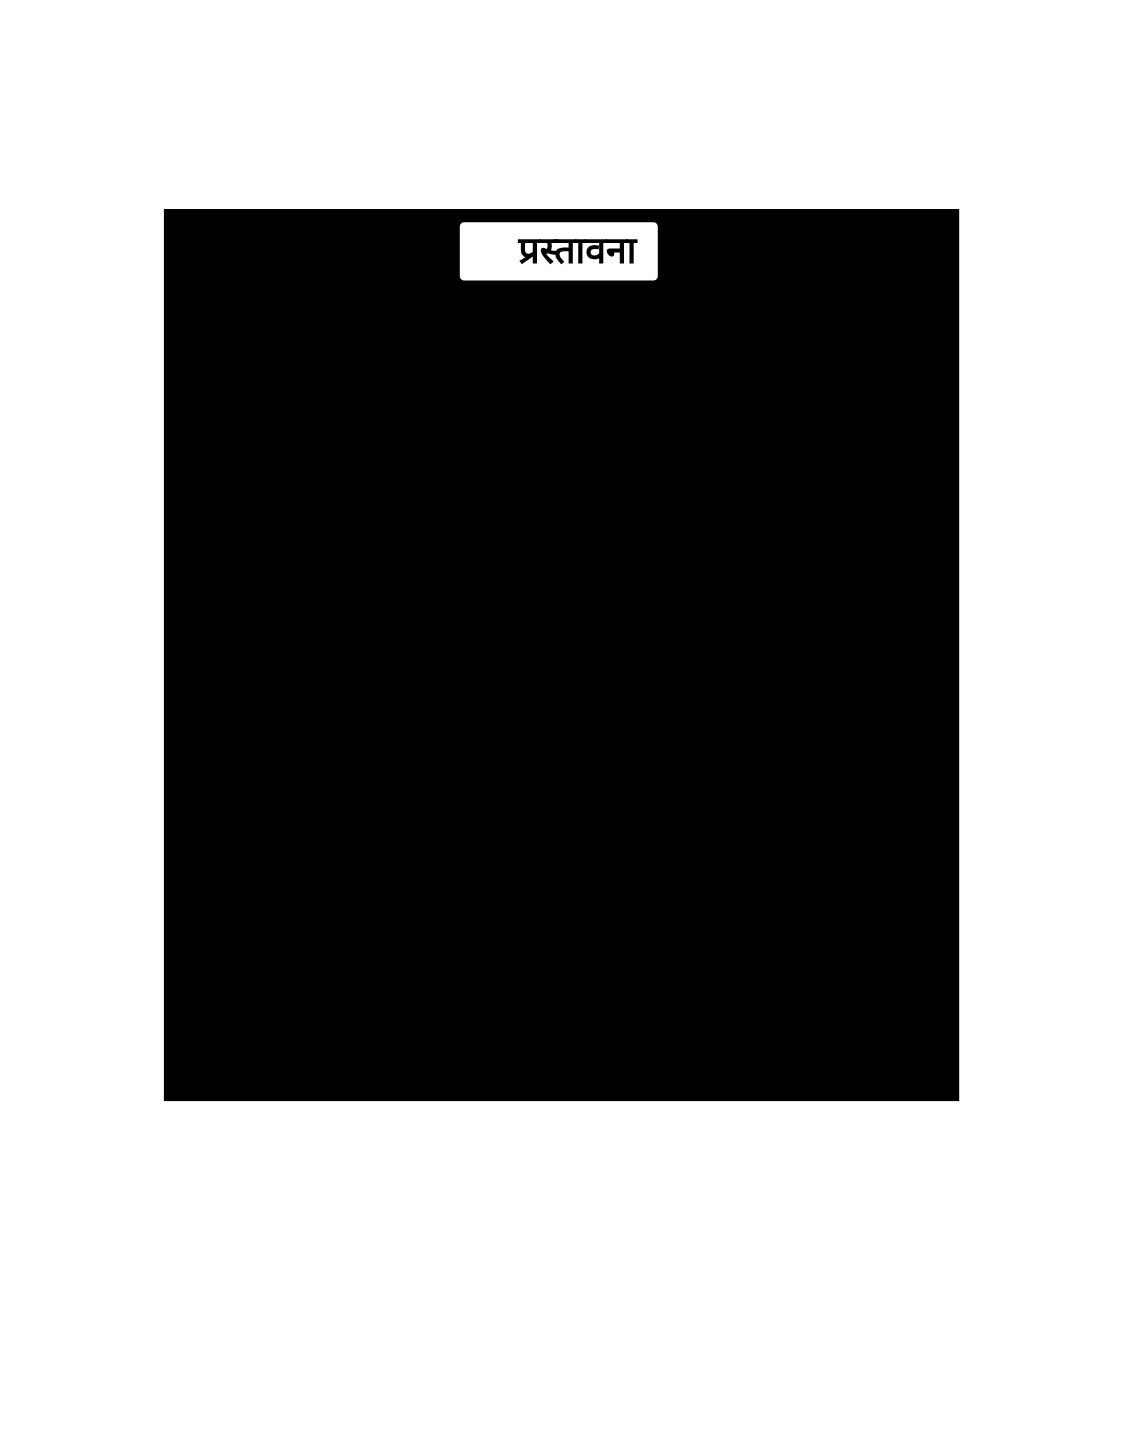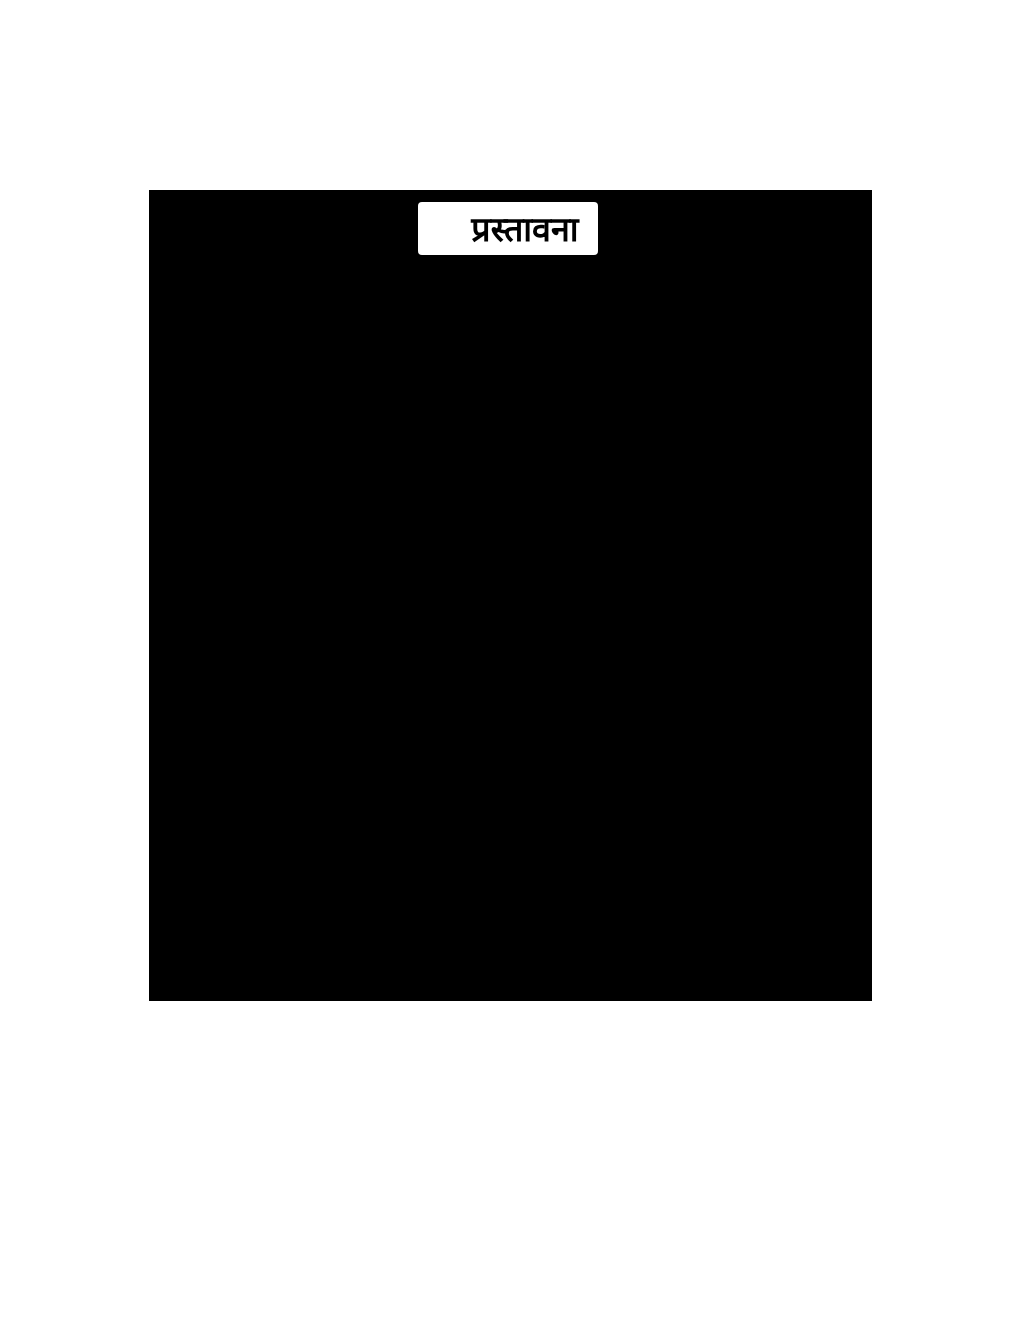--- a/index.html
+++ b/index.html
@@ -44,21 +44,21 @@
     background: #ffffff;
     border: 2px solid #000000;
     border-radius: 6px;
     box-sizing: border-box;
     display: flex;
     align-items: center;
     justify-content: center;
   }
 
   #title-text {
-    font-family: Liberation Sans, sans-serif;
+    font-family: Liberation Serif, serif;
     font-size: 34px;
     font-weight: 700;
     color: #000000;
     line-height: 1;
     letter-spacing: 0px;
     white-space: nowrap;
     margin-left: 34px;
   }
 </style>
 </head>

